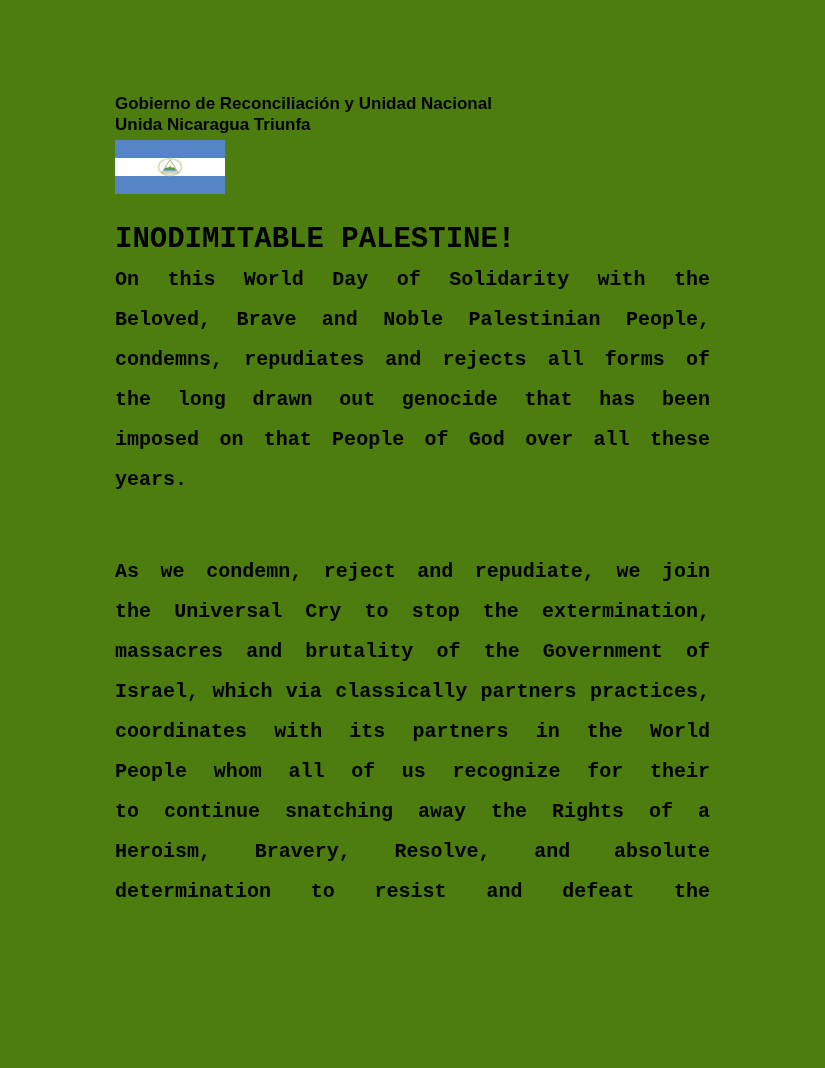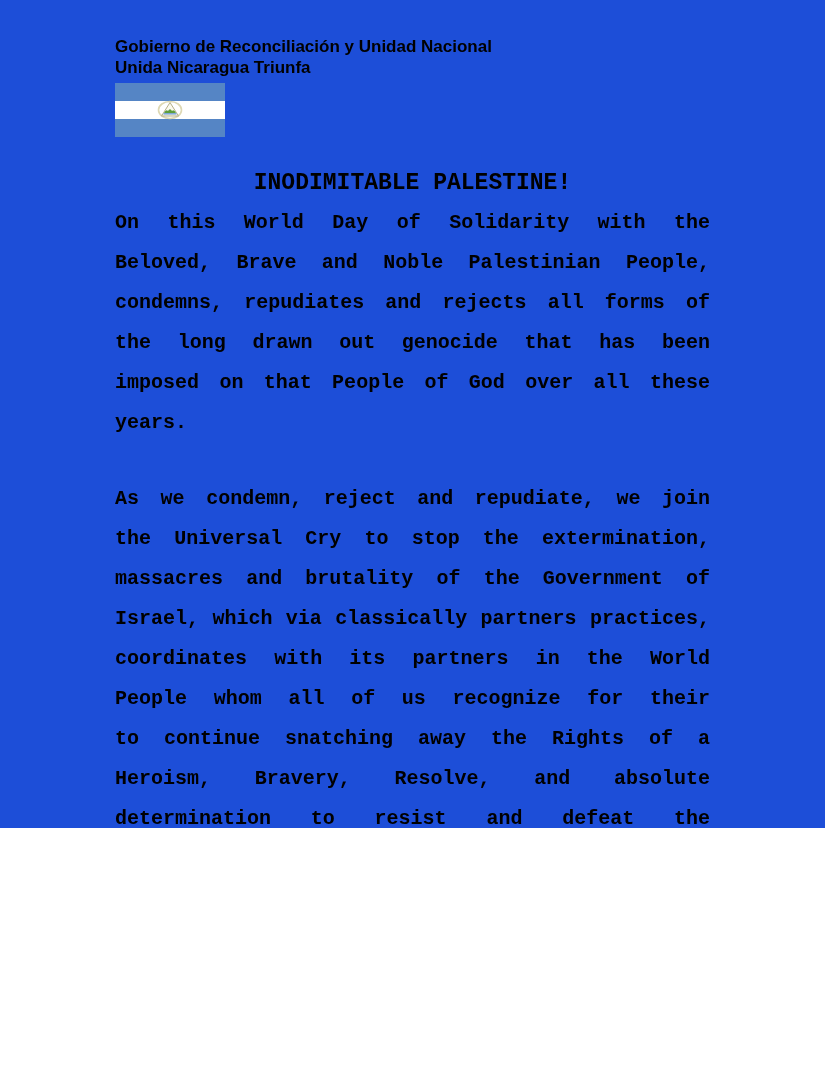--- a/index.html
+++ b/index.html
@@ -1,22 +1,22 @@
 <!DOCTYPE html>
 <html><head>
 <meta charset="utf-8">
 <style>
   html, body { margin: 0; padding: 0; background: #ffffff; }
   .page {
     position: relative;
     width: 825px;
-    height: 828px;
-    background: #1d4ed8;
+    height: 1068px;
+    background: #4d7c0f;
     box-sizing: border-box;
-    padding: 36px 115px 0 115px;
+    padding: 93px 115px 0 115px;
     overflow: hidden;
     font-family: "Liberation Sans", "DejaVu Sans", sans-serif;
     color: #000000;
   }
   .header-line {
     font-weight: 700;
     font-size: 17px;
     line-height: 21px;
     color: #010101;
     letter-spacing: 0px;
@@ -26,26 +26,25 @@
     margin-top: 5px;
     width: 110px;
     height: 54px;
   }
   .doc-title {
     margin-top: 26px;
     height: 40px;
     line-height: 40px;
     font-family: "Liberation Mono", "DejaVu Sans Mono", monospace;
     font-weight: 700;
-    font-size: 23px;
+    font-size: 29px;
     white-space: nowrap;
-    text-align: center;
   }
   .para { }
-  .para + .para { margin-top: 36px; }
+  .para + .para { margin-top: 52px; }
   .doc-line {
     height: 40px;
     line-height: 40px;
     font-family: "Liberation Mono", "DejaVu Sans Mono", monospace;
     font-weight: 700;
     font-size: 20px;
     text-align: justify;
     text-align-last: justify;
     white-space: normal;
     color: #000000;

